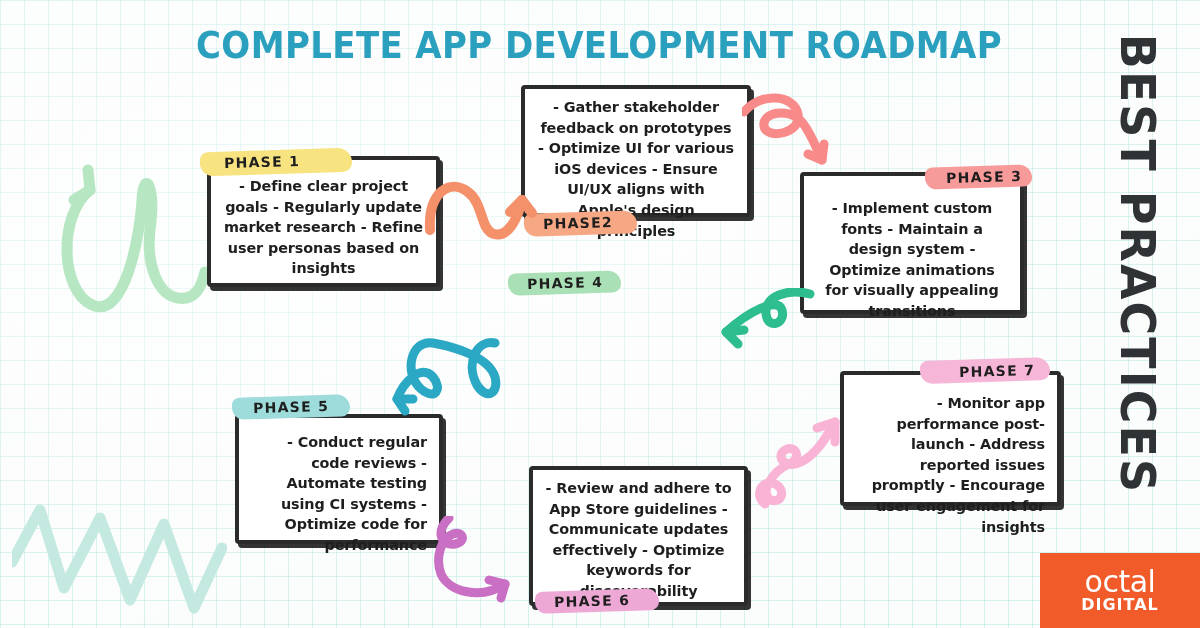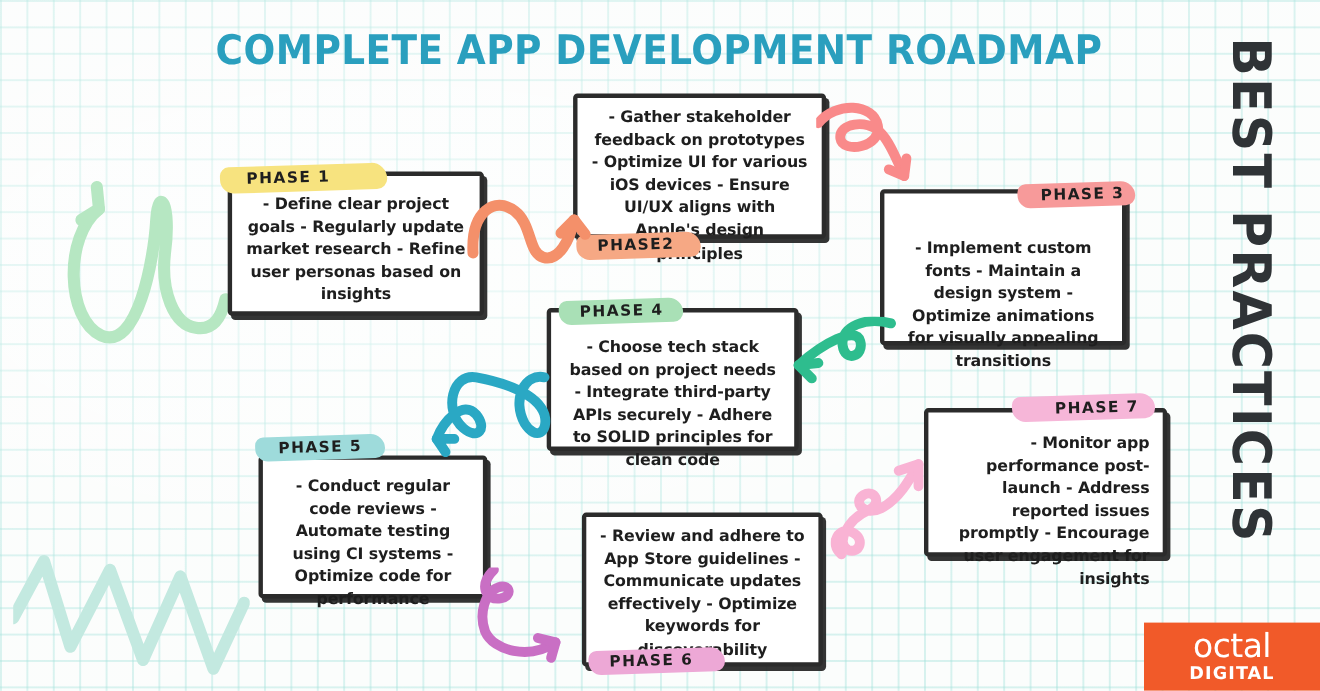--- a/index.html
+++ b/index.html
@@ -118,21 +118,21 @@
   
   .scribble { position: absolute; z-index: 3; pointer-events: none; }
   .arrow { position: absolute; z-index: 9; pointer-events: none; }
 
   
   .logo {
     position: absolute;
     right: 0;
     bottom: 0;
     width: 160px;
-    height: 62px;
+    height: 75px;
     background: #f15a29;
     display: flex;
     flex-direction: column;
     align-items: center;
     justify-content: center;
     z-index: 10;
   }
   .logo-top {
     color: #ffffff;
     font-size: 30px;
@@ -182,33 +182,30 @@
     <path d="M2,10 L33,7" fill="none" stroke="#2b2b2b" stroke-width="2.4" stroke-linecap="round"></path>
   </svg>
 
   <div class="box" style="left:521px; top:85px; width:230px; height:132px;">
     <div class="box-body" style="top:8px;">- Gather stakeholder feedback on prototypes - Optimize UI for various iOS devices - Ensure UI/UX aligns with Apple's design principles</div>
   </div>
   <div class="hl" style="left:524px; top:212px; width:113px; height:23px; background:#f6a884;"></div>
   <div class="phase-label" style="left:537px; top:213px;">PHASE2</div>
 
   <div class="box" style="left:800px; top:172px; width:224px; height:142px;">
-    <div class="box-body" style="top:40px;">- Implement custom fonts - Maintain a design system - Optimize animations for visually appealing transitions</div>
+    <div class="box-body" style="top:22px;">- Implement custom fonts - Maintain a design system - Optimize animations for visually appealing transitions</div>
   </div>
   <div class="hl" style="left:925px; top:166px; width:107px; height:22px; background:#f79a9a;"></div>
   <div class="phase-label" style="left:940px; top:167px;">PHASE 3</div>
 
-  <div class="box" style="left:497px; top:280px; width:229px; height:130px;">
-    <div class="box-body" style="top:22px;">- Choose tech stack based on project needs - Integrate third-party APIs securely - Adhere to SOLID principles for clean code</div>
-  </div>
   <div class="hl" style="left:508px; top:272px; width:113px; height:22px; background:#a9e0b6;"></div>
   <div class="phase-label" style="left:521px; top:273px;">PHASE 4</div>
 
   <div class="box" style="left:235px; top:414px; width:208px; height:130px;">
-    <div class="box-body" style="top:14px;">- Conduct regular code reviews - Automate testing using CI systems - Optimize code for performance</div>
+    <div class="box-body" style="top:14px;text-align:right;">- Conduct regular code reviews - Automate testing using CI systems - Optimize code for performance</div>
   </div>
   <div class="hl" style="left:232px; top:396px; width:118px; height:22px; background:#9edbdb;"></div>
   <div class="phase-label" style="left:247px; top:397px;">PHASE 5</div>
 
   <div class="box" style="left:529px; top:466px; width:219px; height:140px;">
     <div class="box-body" style="top:8px;">- Review and adhere to App Store guidelines - Communicate updates effectively - Optimize keywords for discoverability</div>
   </div>
   <div class="hl" style="left:535px; top:590px; width:124px; height:22px; background:#eda8d6;"></div>
   <div class="phase-label" style="left:548px; top:591px;">PHASE 6</div>
 

